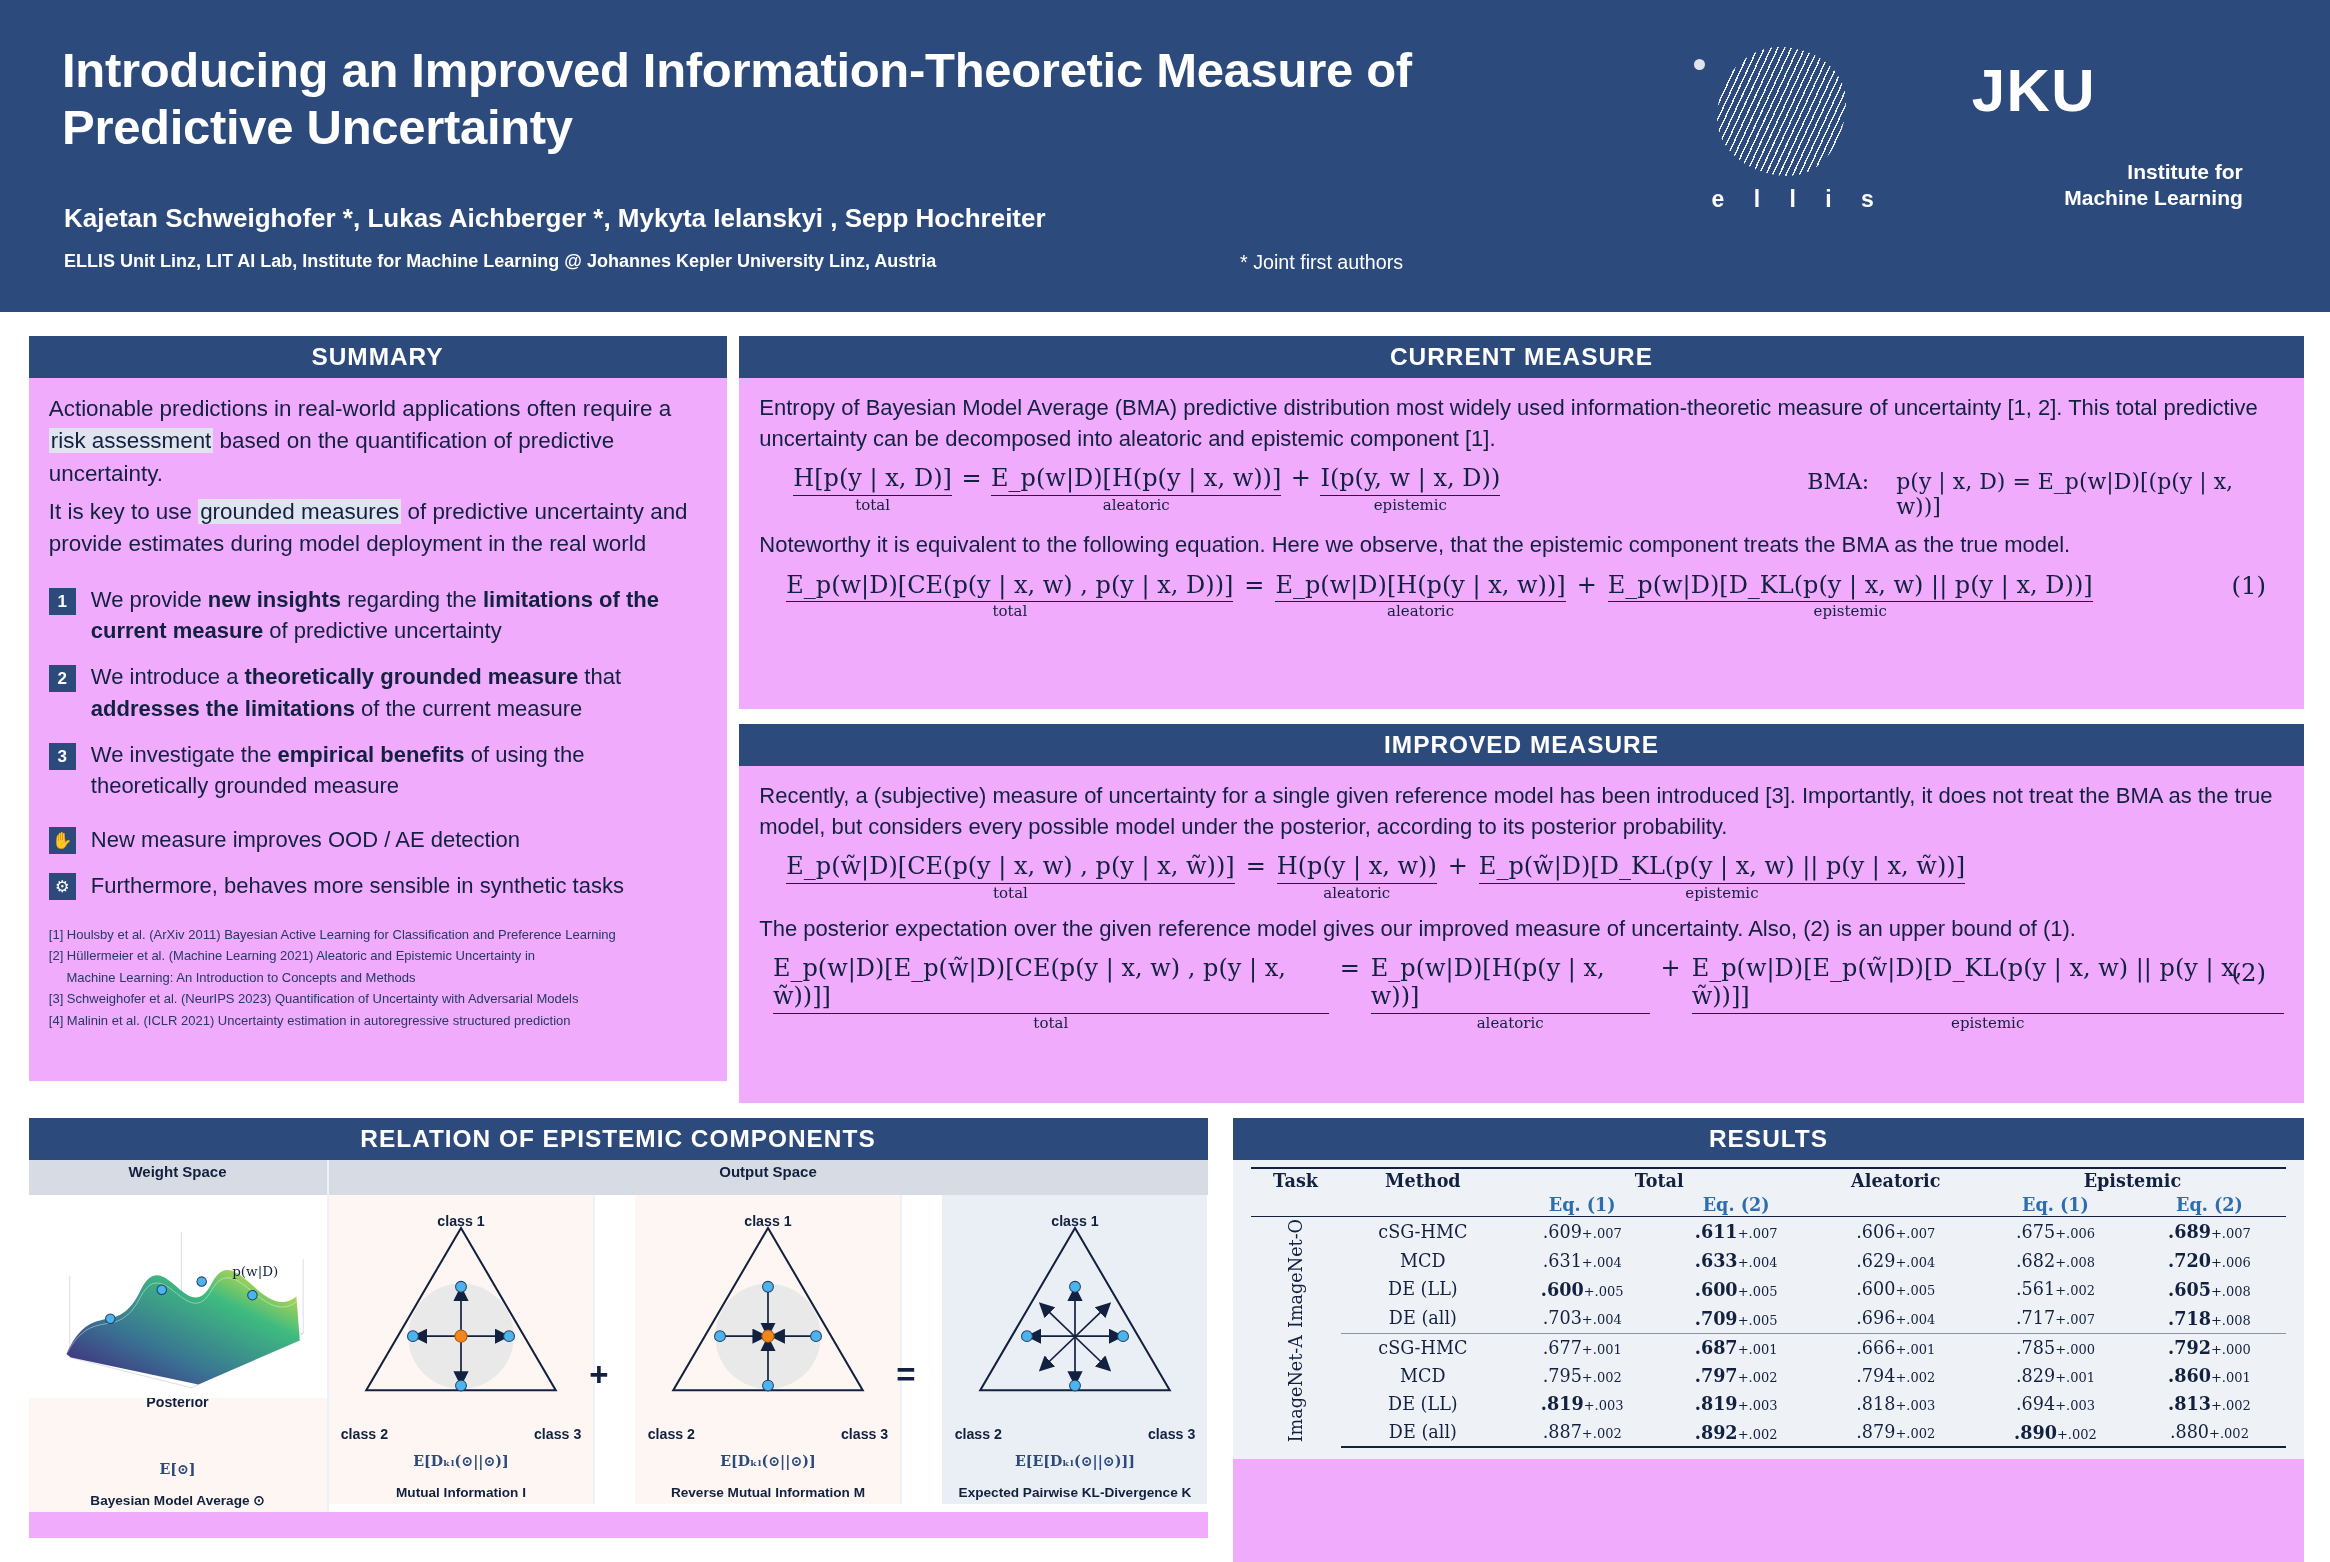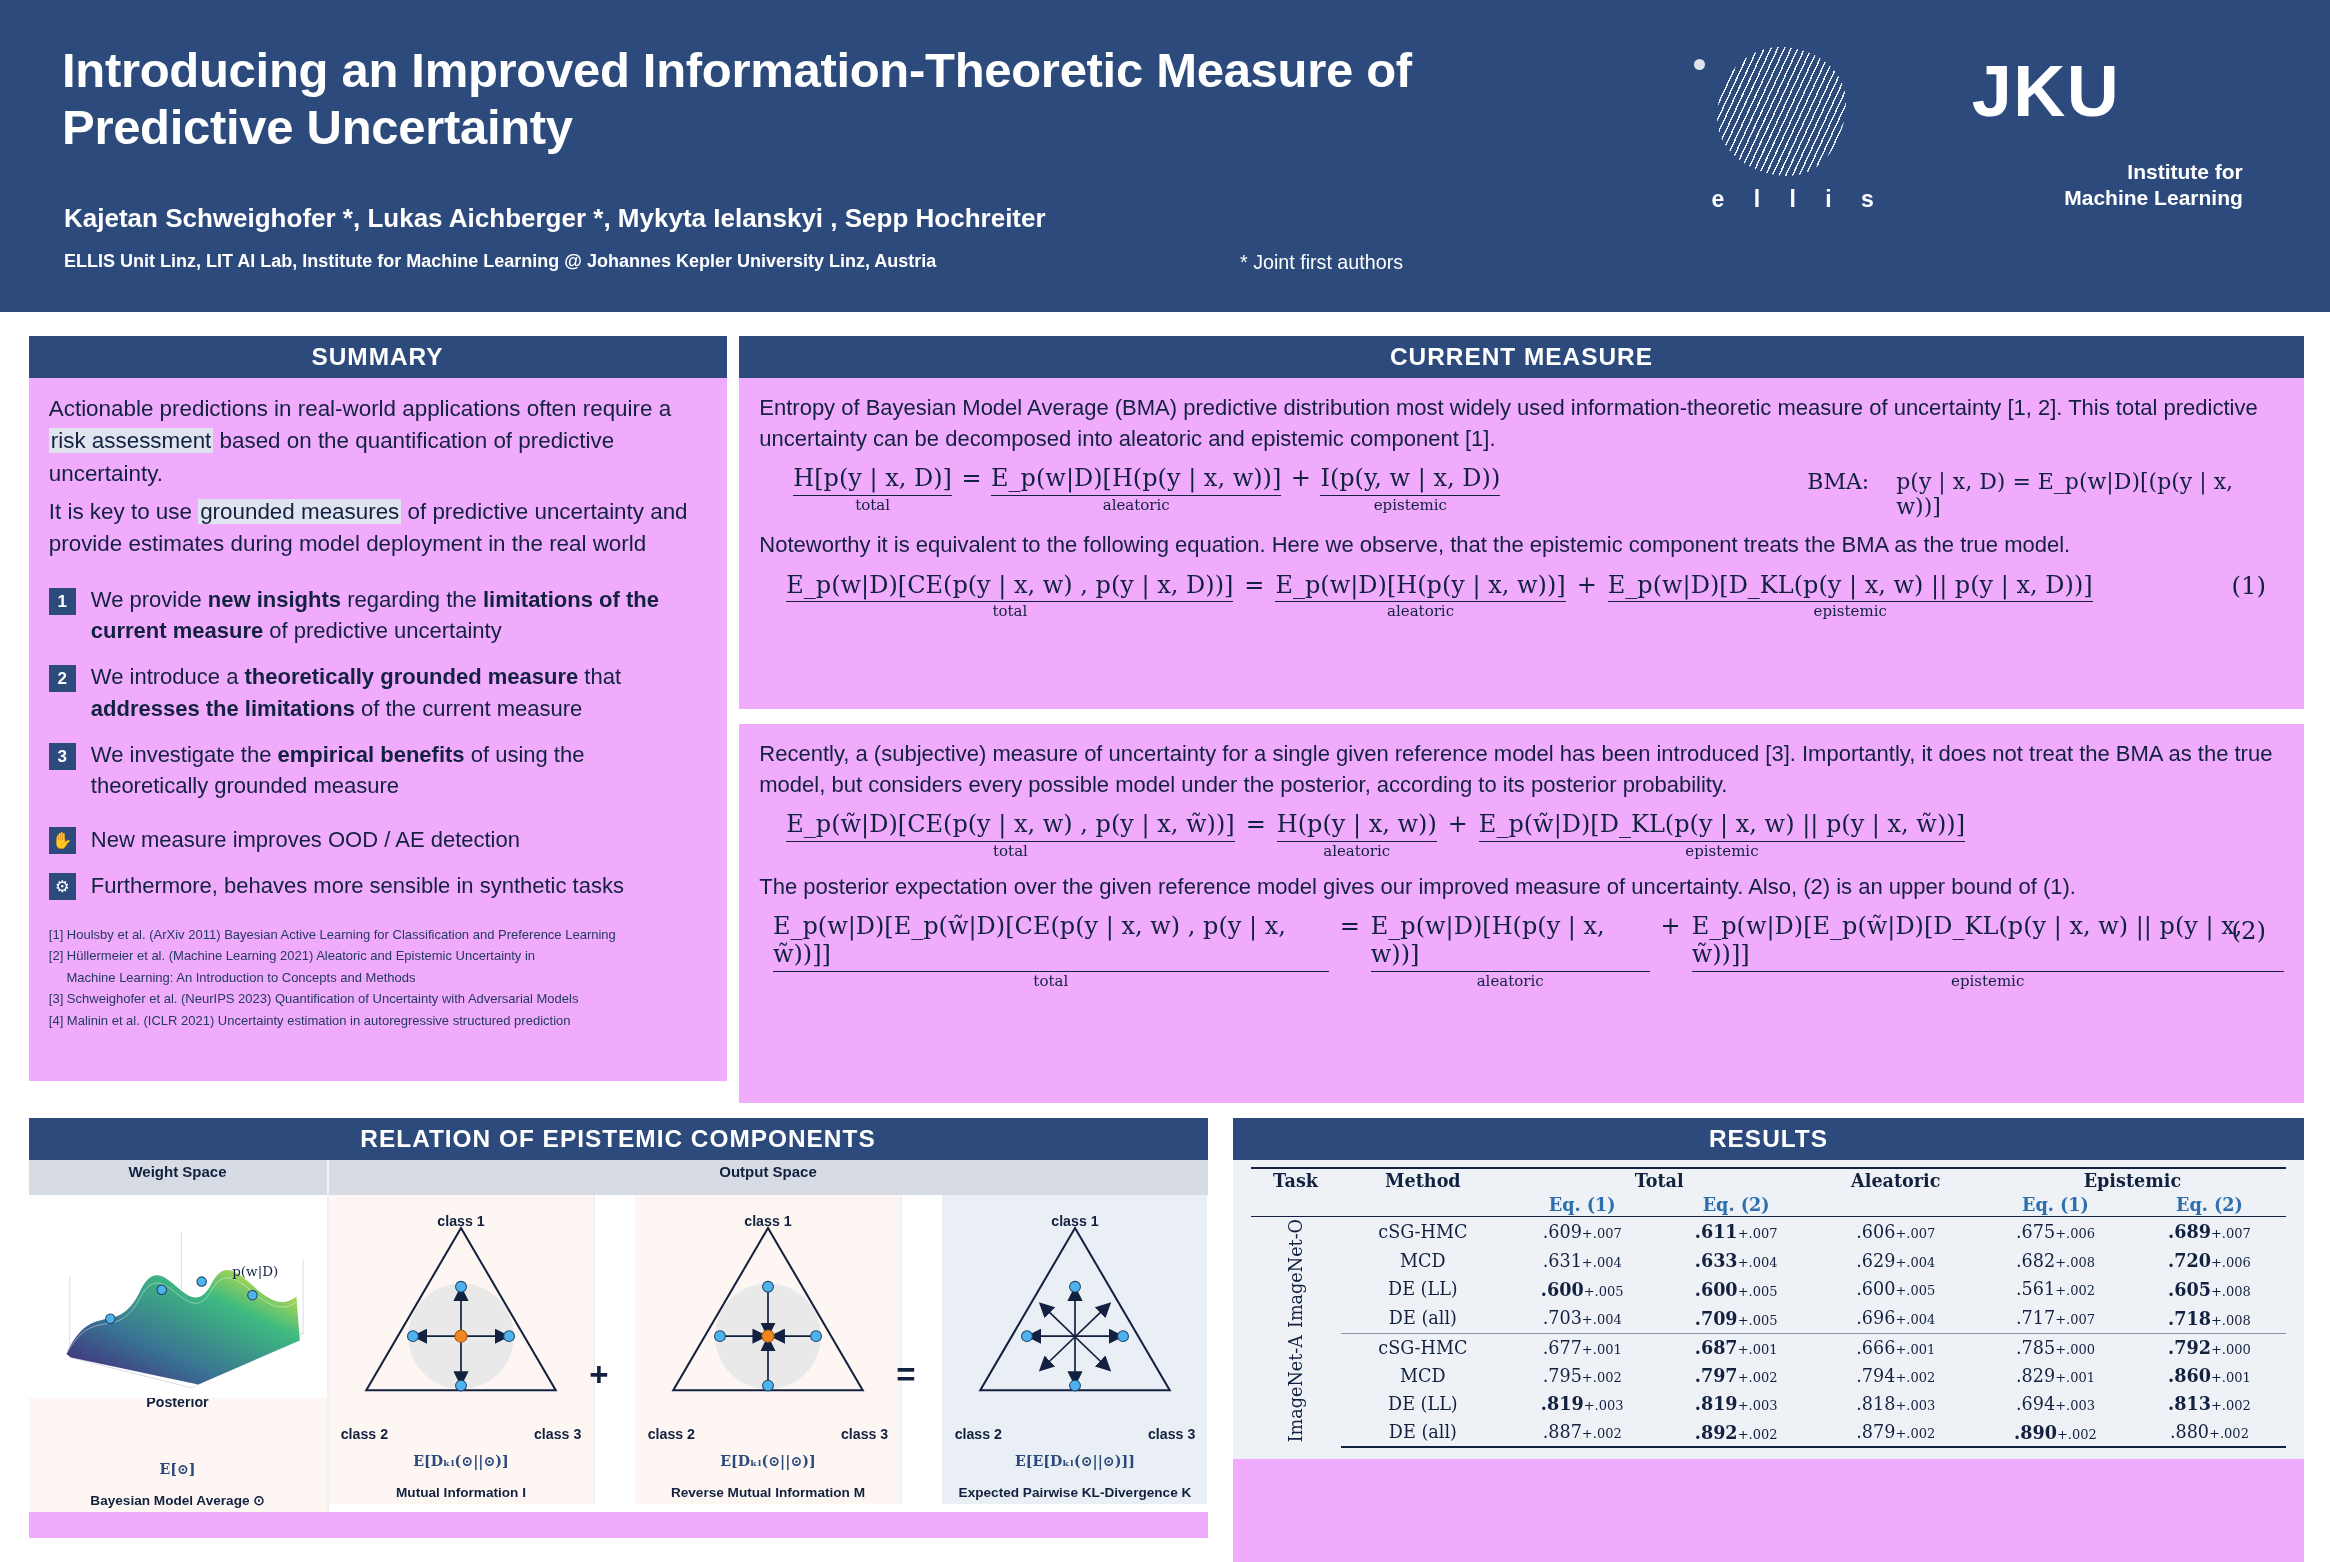--- a/index.html
+++ b/index.html
@@ -50,21 +50,21 @@
   }
   .ellis-word{
     position:absolute;left:0px;top:139px;width:237px;text-align:center;
     font-size:23px;letter-spacing:11.5px;font-weight:bold;
   }
   .jku{
     position:absolute;left:1965px;top:47px;width:285px;height:169px;
   }
   .jku-mark{
     position:absolute;left:6.8px;top:0px;width:271px;height:88px;
-    font-size:72px;font-weight:bold;letter-spacing:1.4px;line-height:88px;
+    font-size:60px;font-weight:bold;letter-spacing:1.4px;line-height:88px;
   }
   .jku-sub{
     position:absolute;left:6.8px;top:112px;width:271px;
     font-size:21px;font-weight:bold;line-height:1.25;text-align:right;
   }
 
   
   .panel{position:absolute;background:#f0abfc;}
   .panel-title{
     background:#2d4a7c;color:#fff;text-align:center;font-weight:bold;
@@ -276,20 +276,21 @@
             <div class="eq-left ul">E_p(w|D)[D_KL(p(y | x, w) || p(y | x, D))]</div>
             <div class="lbl">epistemic</div>
           </div>
         </div>
         <div class="eqnum" style="top:0">(1)</div>
       </div>
     </div>
   </div>
 
   <div class="panel" id="improved">
+    <div class="panel-title">IMPROVED MEASURE</div>
     <div class="panel-body">
       <p class="txt">Recently, a (subjective) measure of uncertainty for a single given reference model has been introduced [3]. Importantly, it does not treat the BMA as the true model, but considers every possible model under the posterior, according to its posterior probability.</p>
 
       <div class="eqrow">
         <div style="display:flex;align-items:baseline;justify-content:flex-start;gap:11px;padding-left:27px;">
           <div>
             <div class="eq-left ul">E_p(w̃|D)[CE(p(y | x, w) , p(y | x, w̃))]</div>
             <div class="lbl">total</div>
           </div>
           <div class="eq-left">=</div>

